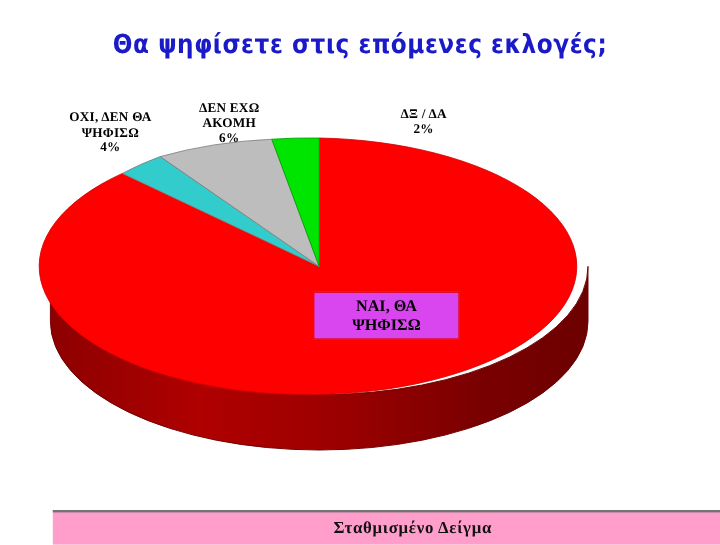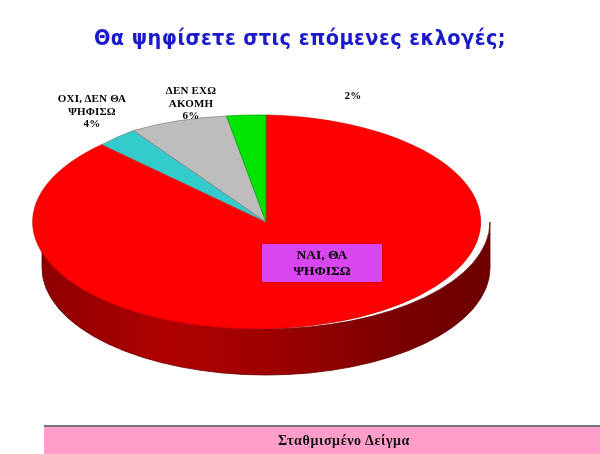--- a/index.html
+++ b/index.html
@@ -164,20 +164,21 @@
   <div>4%</div>
 </div>
 
 <div class="callout" id="label-den">
   <div>ΔΕΝ ΕΧΩ</div>
   <div>ΑΚΟΜΗ</div>
   <div>6%</div>
 </div>
 
 <div class="callout" id="label-dxda">
+  <div>ΔΞ / ΔΑ</div>
   <div>2%</div>
 </div>
 
 <div id="label-nai">
   <div>ΝΑΙ, ΘΑ</div>
   <div>ΨΗΦΙΣΩ</div>
 </div>
 
 <div id="footer-banner">
   <span id="footer-text">Σταθμισμένο Δείγμα</span>

